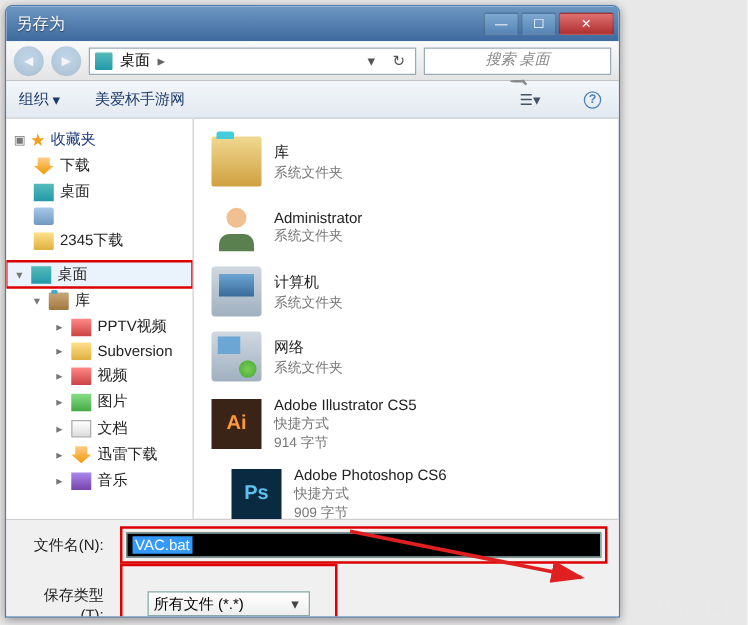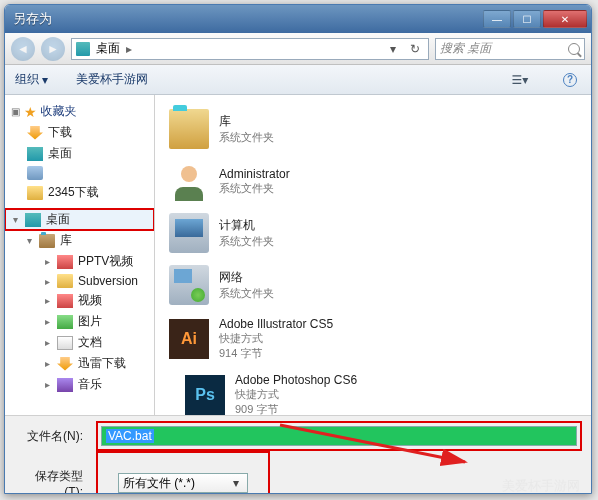--- a/index.html
+++ b/index.html
@@ -1,35 +1,35 @@
 <!DOCTYPE html>
 <html><head>
 <meta charset="utf-8">
 <style>
 * { box-sizing: border-box; margin: 0; padding: 0; font-family: "Microsoft YaHei", Tahoma, sans-serif; font-size: 12px; }
 body { background: #e8e8e8; width: 598px; height: 500px; overflow: hidden; position: relative; }
 
-.window { position: absolute; left: 4px; top: 4px; width: 588px; height: 490px; background: #fff; border: 1px solid #4a7ab0; border-radius: 6px 6px 0 0; box-shadow: 0 2px 8px rgba(0,0,0,.4); overflow: hidden; }
+.window { position: absolute; left: 4px; top: 4px; width: 492px; height: 490px; background: #fff; border: 1px solid #4a7ab0; border-radius: 6px 6px 0 0; box-shadow: 0 2px 8px rgba(0,0,0,.4); overflow: hidden; }
 
 .titlebar { height: 28px; background: linear-gradient(#6d96c0, #3d6aa0); display: flex; align-items: center; padding: 0 4px 0 8px; color: #fff; }
 .titlebar .title { flex: 1; font-size: 13px; text-shadow: 0 1px 1px rgba(0,0,0,.5); }
 .win-btns { display: flex; gap: 2px; }
 .win-btn { width: 28px; height: 18px; border: 1px solid rgba(0,0,0,.2); border-radius: 2px; display: flex; align-items: center; justify-content: center; color: #fff; font-size: 10px; cursor: pointer; }
 .win-btn.close { width: 44px; background: linear-gradient(#e07070, #b03030); }
 .win-btn.min, .win-btn.max { background: linear-gradient(#7ea8d0, #5685b5); }
 
 .navbar { height: 32px; background: linear-gradient(#fafafa, #e4e4e4); display: flex; align-items: center; padding: 0 6px; gap: 6px; border-bottom: 1px solid #c0c0c0; }
 .nav-arrow { width: 24px; height: 24px; border-radius: 50%; background: radial-gradient(#7fb3e0,#4a80b0); display:flex;align-items:center;justify-content:center;color:#fff; }
 .nav-arrow.disabled { opacity: .4; }
 .address-bar { flex: 1; height: 22px; background: #fff; border: 1px solid #9ab; display: flex; align-items: center; padding: 0 4px; gap: 4px; }
 .desktop-small-icon { width: 14px; height: 14px; background: linear-gradient(#5bb,#29a); border-radius: 1px; }
 .address-bar .crumb { padding: 0 2px; }
 .address-bar .sep { color: #666; }
 .drop-arrow { width: 18px; text-align: center; color: #555; }
-.search-box { width: 150px; height: 22px; background: #fff; border: 1px solid #9ab; display: flex; align-items: center; padding: 0 4px; color: #888; font-style: italic; gap: 4px; }
+.search-box { width: 150px; height: 22px; background: #fff; border: 1px solid #9ab; display: flex; align-items: center; padding: 0 4px; color: #888; font-style: italic; gap: 4px; flex-direction: column; }
 .search-icon { width: 12px; height: 12px; border: 1.5px solid #888; border-radius: 50%; position: relative; }
 .search-icon::after { content: ""; position: absolute; width: 5px; height: 1.5px; background: #888; bottom: -2px; right: -3px; transform: rotate(45deg); }
 
 .toolbar { height: 30px; background: linear-gradient(#f3f6fa, #e2e9f0); border-bottom: 1px solid #c0c8d0; display: flex; align-items: center; padding: 0 10px; gap: 28px; }
 .toolbar .spacer { flex: 1; }
 .tb-btn { color: #1a3a6a; cursor: pointer; display: flex; align-items: center; gap: 3px; }
 .tb-icon-btn { width: 22px; height: 22px; display: flex; align-items: center; justify-content: center; color: #456; border-radius: 2px; cursor: pointer; }
 .tb-icon-btn .dot { width: 14px; height: 14px; border: 1.5px solid #4a80c0; border-radius: 50%; position: relative; color:#4a80c0; font-weight:bold; font-size:10px; display:flex;align-items:center;justify-content:center; }
 
 .body-area { display: flex; height: 320px; }
@@ -71,21 +71,21 @@
 .item-icon.ai { background:#3a2418; display:flex;align-items:center;justify-content:center;color:#ff9838;font-size:16px;font-weight:bold;}
 .item-icon.ps { background:#0a2a42; display:flex;align-items:center;justify-content:center;color:#5bc2f0;font-size:16px;font-weight:bold;margin-left:16px;}
 .item-text { display: flex; flex-direction: column; }
 .item-name { color: #222; }
 .item-sub { color: #777; font-size: 11px; }
 
 .bottom-panel { border-top: 1px solid #d0d0d0; background: #f0f0f0; padding: 8px 12px 10px; }
 .form-row { display: flex; align-items: center; margin-bottom: 6px; gap: 16px; }
 .form-label { width: 66px; text-align: right; color: #222; }
 .filename-box { outline: 2px solid #d00; outline-offset: 1px; padding: 2px; display: flex; flex: 1; }
-.text-input { flex: 1; height: 20px; border: 1px solid #8aa; background: #22c55e; padding: 0 4px; display: flex; align-items: center; }
+.text-input { flex: 1; height: 20px; border: 1px solid #8aa; background: #000000; padding: 0 4px; display: flex; align-items: center; }
 .text-input .selected { background: #3399ff; color: #fff; padding: 0 2px; }
 .combo { flex: 1; height: 20px; border: 1px solid #8aa; background: linear-gradient(#fff,#eee); padding: 0 4px; display: flex; align-items: center; }
 .combo-row-box { outline: 2px solid #d00; outline-offset: 1px; padding: 19px; display:inline-flex; }
 .short-combo { width: 130px; }
 .drop-btn { width: 14px; text-align: center; color: #444; }
 
 .action-row { display: flex; align-items: center; justify-content: flex-end; gap: 8px; padding: 4px 0 0; }
 
 .red-arrow { position: absolute; left: 280px; top: 420px; pointer-events:none; }
 .red-arrow svg { overflow: visible; }

